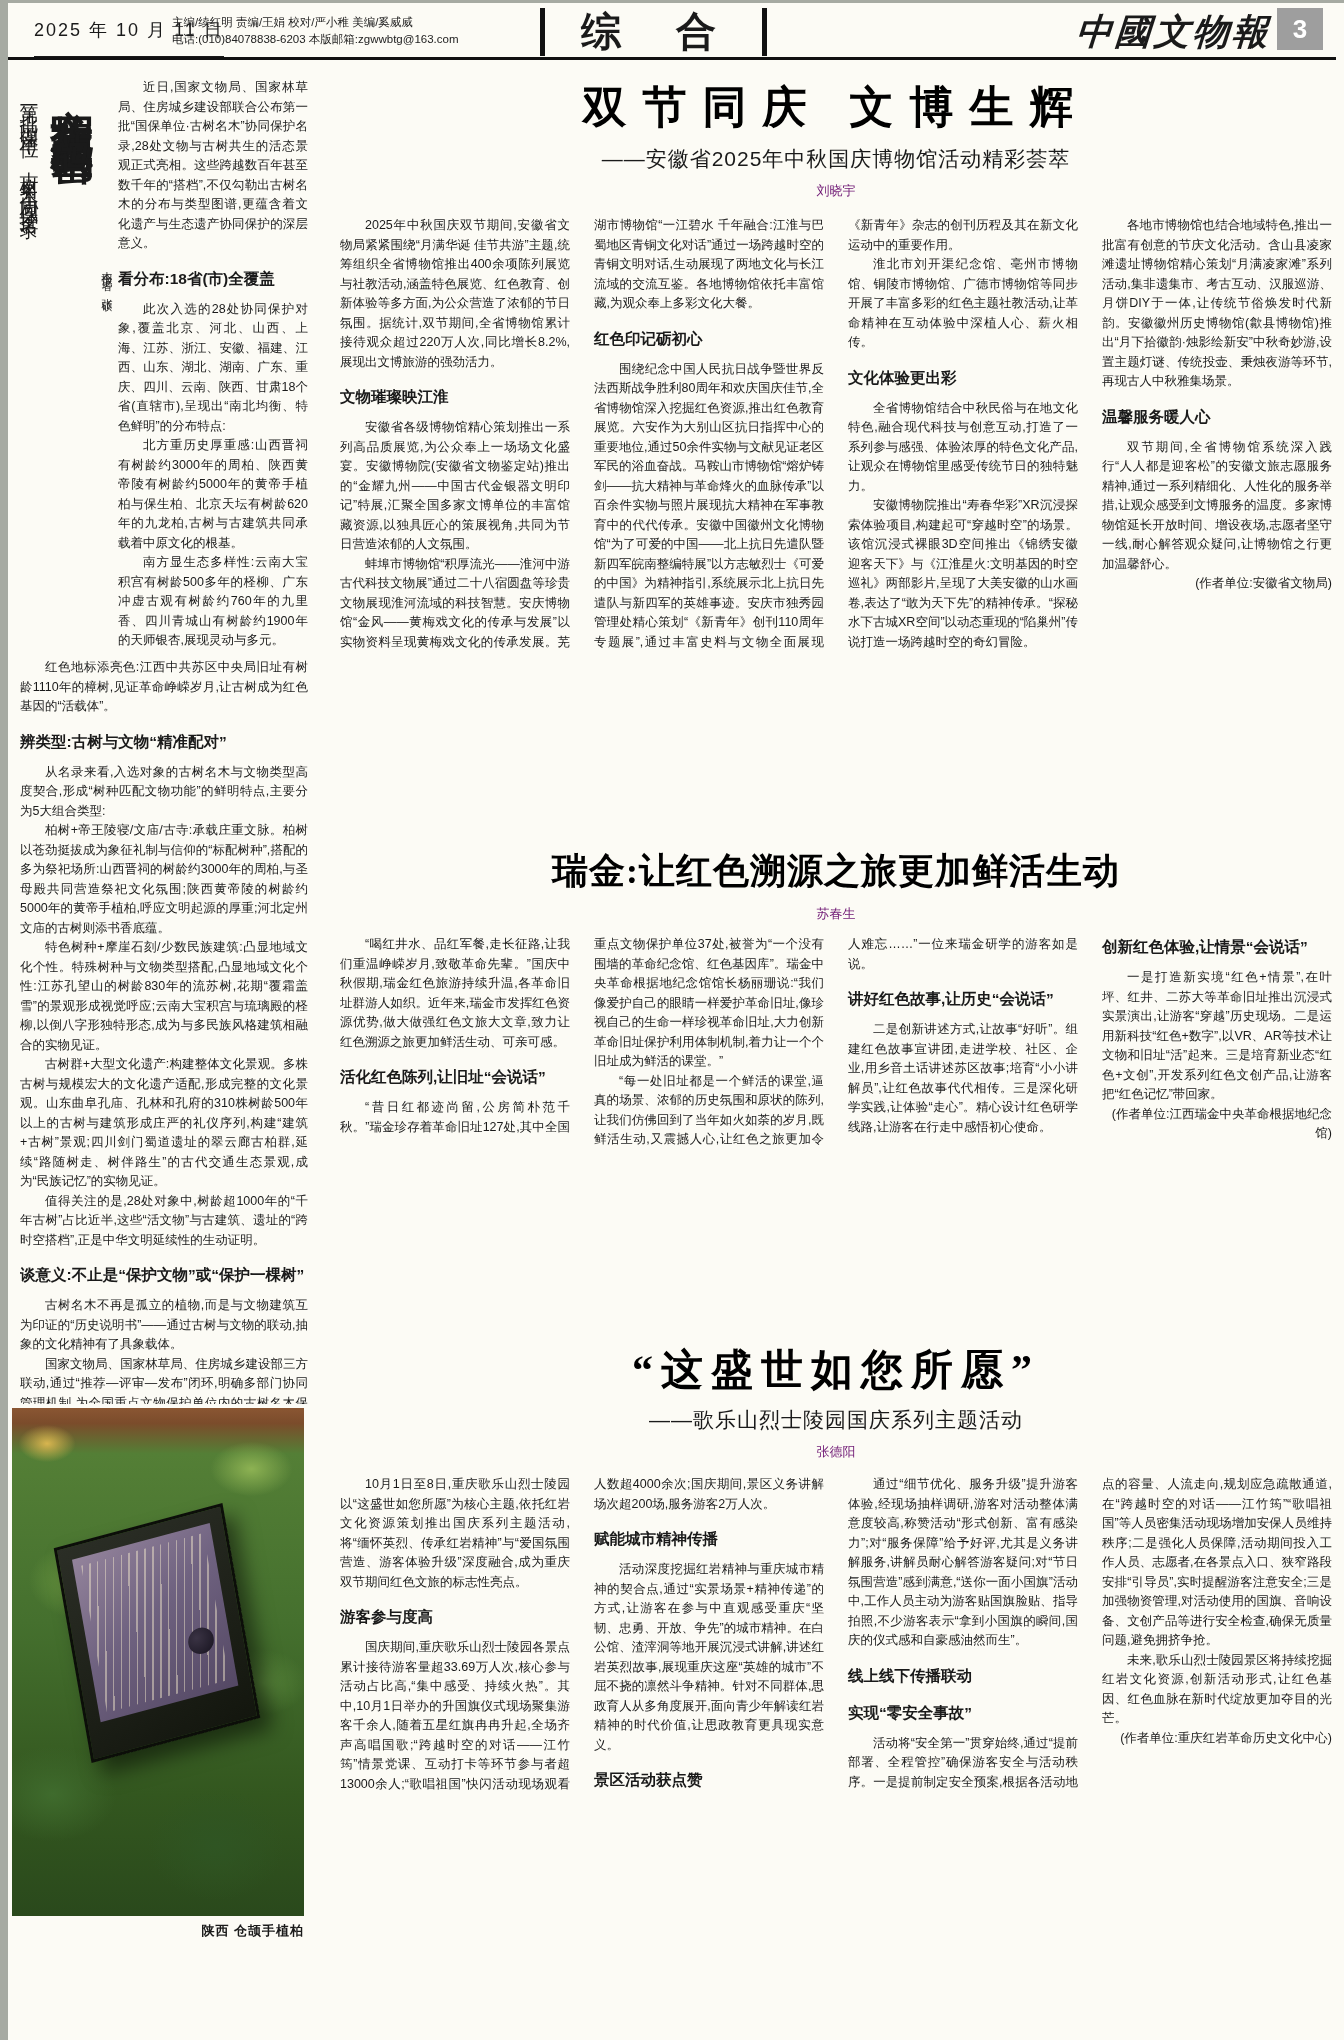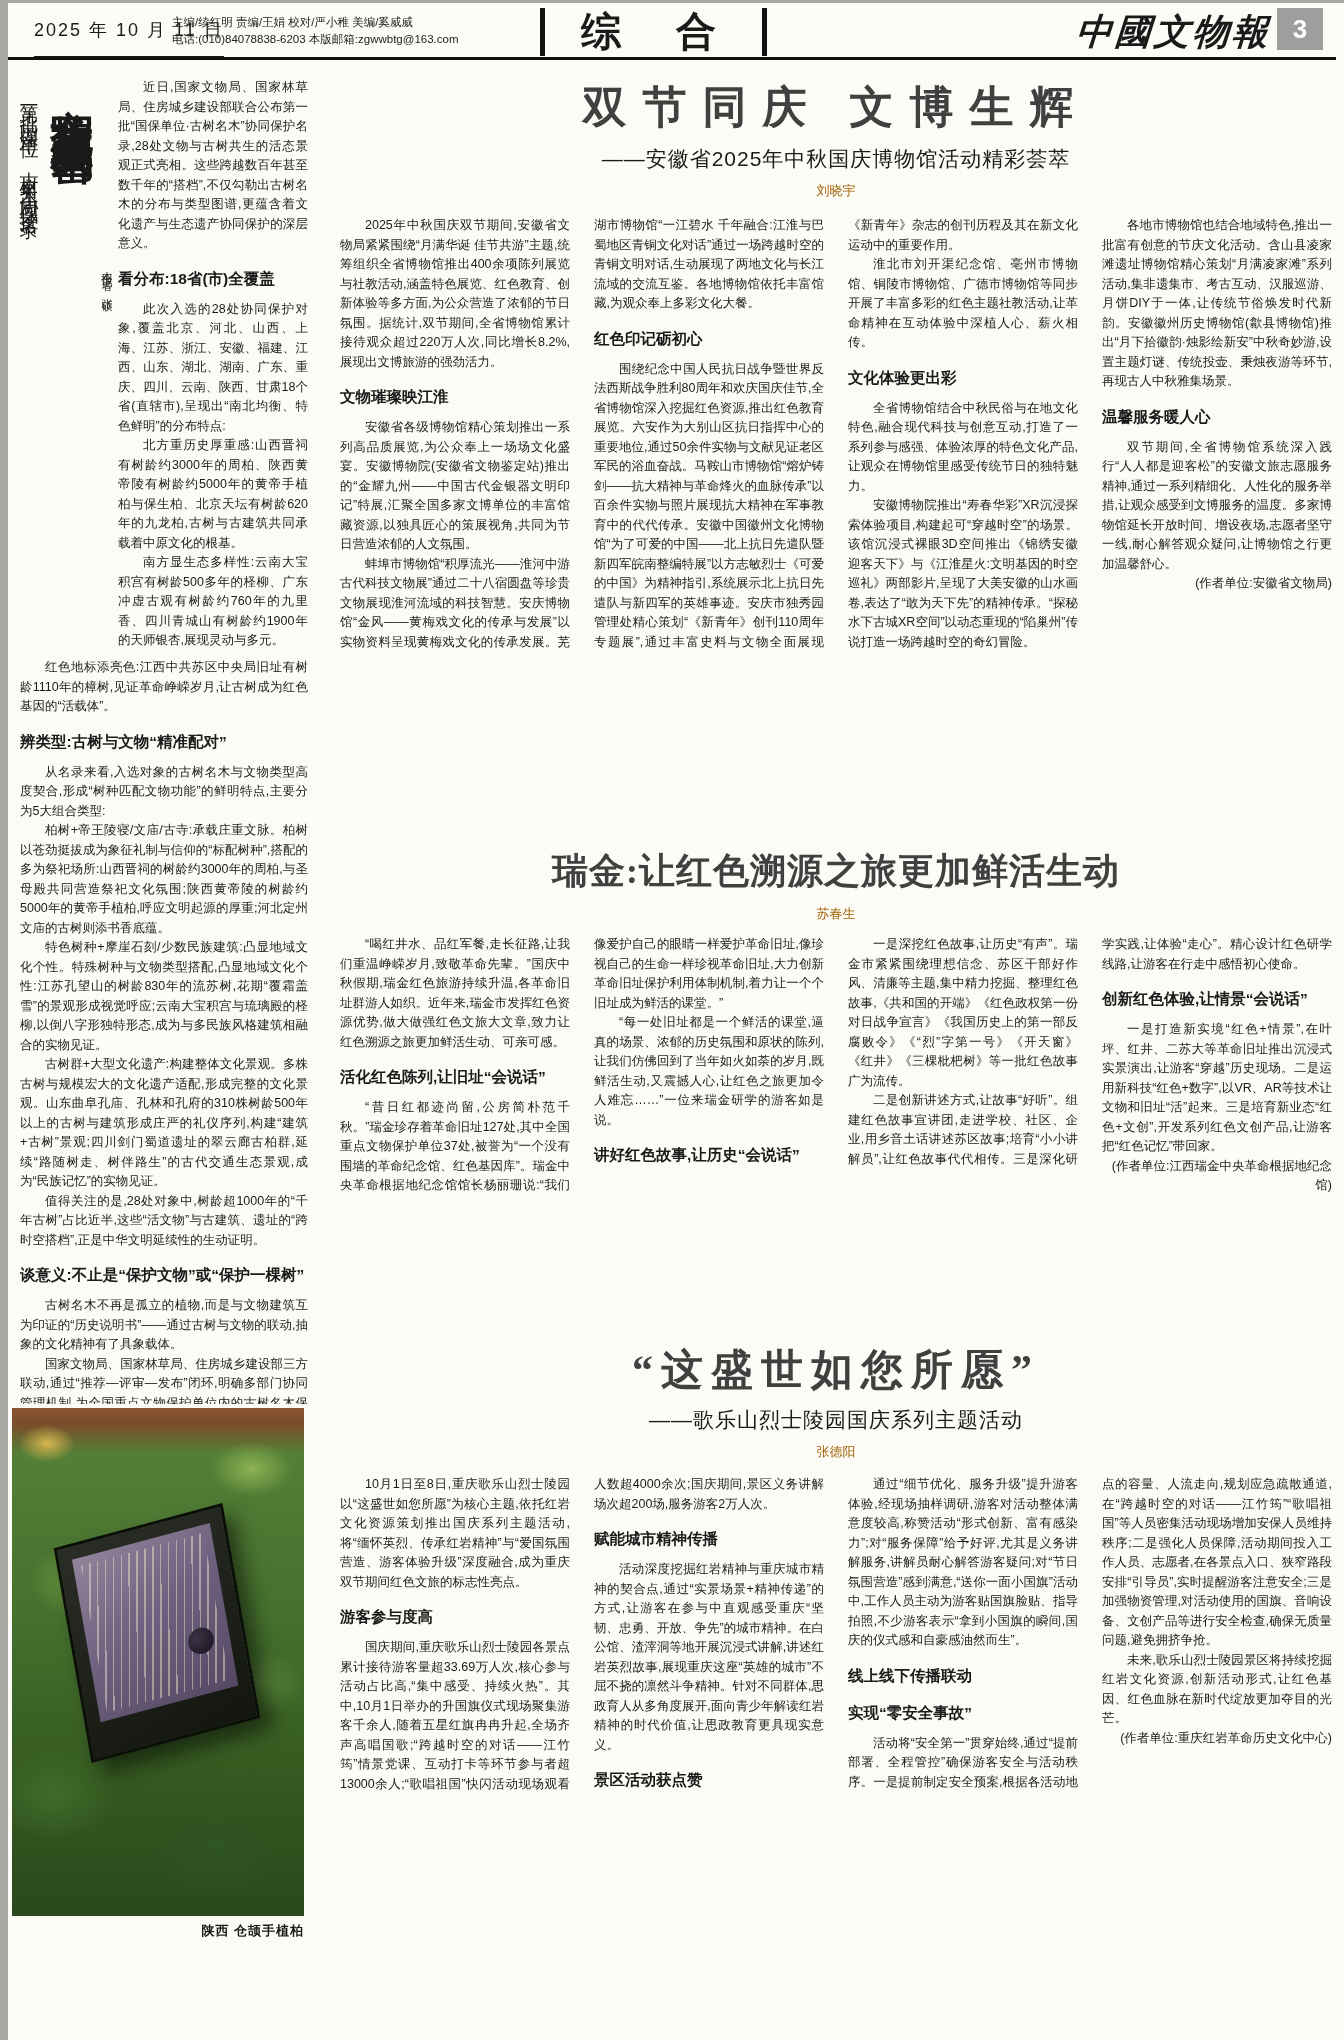--- a/index.html
+++ b/index.html
@@ -57,26 +57,26 @@
          background:linear-gradient(150deg,#93839b 0%,#6f6280 45%,#544864 100%);}
   .plate-lines{position:absolute;inset:8px;opacity:.85;
          background:repeating-linear-gradient(100deg,rgba(246,236,206,.55) 0 1.5px,transparent 1.5px 8px);}
   .seal{position:absolute;right:16px;bottom:40px;width:26px;height:26px;border-radius:50%;
         background:radial-gradient(circle at 35% 35%, #3a3344, #17131f);}
   .photo-caption{position:absolute;left:12px;top:1922px;width:292px;text-align:right;
                  font-size:13px;font-weight:bold;letter-spacing:1px;}
 
   
   .article{position:absolute;left:340px;width:992px;}
-  .a-title{text-align:center;font-family:"Liberation Serif",serif;font-weight:bold;color:#404040;}
+  .a-title{text-align:center;font-family:"Liberation Serif",serif;font-weight:bold;color:#000000;}
   .a1-title{font-size:44px;letter-spacing:16px;}
   .a2-title{font-size:36px;letter-spacing:1px;}
   .a3-title{font-size:42px;letter-spacing:8px;}
   .a-subtitle{text-align:center;font-size:21px;margin-top:8px;letter-spacing:1px;}
-  .a-byline{text-align:center;font-size:13px;margin-top:9px;color:#a16207;}
+  .a-byline{text-align:center;font-size:13px;margin-top:9px;color:#701a75;}
   .a-body{columns:4;column-gap:24px;font-size:12.5px;line-height:1.56;text-align:justify;overflow:hidden;}
   .a1-body{height:586px;margin-top:16px;}
   .a2-body{height:452px;margin-top:12px;}
   .a3-body{height:552px;margin-top:14px;}
 </style>
 </head>
 <body>
 
 <div class="page">
   <div class="edge-left"></div>
@@ -155,21 +155,20 @@
 
   <div class="article" style="top:847px;">
     <div class="a-title a2-title">瑞金:让红色溯源之旅更加鲜活生动</div>
     <div class="a-byline">苏春生</div>
     <div class="a-body a2-body">
         <div class="blk-p">“喝红井水、品红军餐,走长征路,让我们重温峥嵘岁月,致敬革命先辈。”国庆中秋假期,瑞金红色旅游持续升温,各革命旧址群游人如织。近年来,瑞金市发挥红色资源优势,做大做强红色文旅大文章,致力让红色溯源之旅更加鲜活生动、可亲可感。</div>
         <div class="blk-subhead">活化红色陈列,让旧址“会说话”</div>
         <div class="blk-p">“昔日红都迹尚留,公房简朴范千秋。”瑞金珍存着革命旧址127处,其中全国重点文物保护单位37处,被誉为“一个没有围墙的革命纪念馆、红色基因库”。瑞金中央革命根据地纪念馆馆长杨丽珊说:“我们像爱护自己的眼睛一样爱护革命旧址,像珍视自己的生命一样珍视革命旧址,大力创新革命旧址保护利用体制机制,着力让一个个旧址成为鲜活的课堂。”</div>
         <div class="blk-p">“每一处旧址都是一个鲜活的课堂,逼真的场景、浓郁的历史氛围和原状的陈列,让我们仿佛回到了当年如火如荼的岁月,既鲜活生动,又震撼人心,让红色之旅更加令人难忘……”一位来瑞金研学的游客如是说。</div>
         <div class="blk-subhead">讲好红色故事,让历史“会说话”</div>
-        <div class="blk-p">一是深挖红色故事,让历史“有声”。瑞金市紧紧围绕理想信念、苏区干部好作风、清廉等主题,集中精力挖掘、整理红色故事,《共和国的开端》《红色政权第一份对日战争宣言》《我国历史上的第一部反腐败令》《“烈”字第一号》《开天窗》《红井》《三棵枇杷树》等一批红色故事广为流传。</div>
         <div class="blk-p">二是创新讲述方式,让故事“好听”。组建红色故事宣讲团,走进学校、社区、企业,用乡音土话讲述苏区故事;培育“小小讲解员”,让红色故事代代相传。三是深化研学实践,让体验“走心”。精心设计红色研学线路,让游客在行走中感悟初心使命。</div>
         <div class="blk-subhead">创新红色体验,让情景“会说话”</div>
         <div class="blk-p">一是打造新实境“红色+情景”,在叶坪、红井、二苏大等革命旧址推出沉浸式实景演出,让游客“穿越”历史现场。二是运用新科技“红色+数字”,以VR、AR等技术让文物和旧址“活”起来。三是培育新业态“红色+文创”,开发系列红色文创产品,让游客把“红色记忆”带回家。</div>
         <div class="blk-credit">(作者单位:江西瑞金中央革命根据地纪念馆)</div>
       </div>
   </div>
 
   <div class="article" style="top:1342px;">
     <div class="a-title a3-title">“这盛世如您所愿”</div>
     <div class="a-subtitle">——歌乐山烈士陵园国庆系列主题活动</div>

